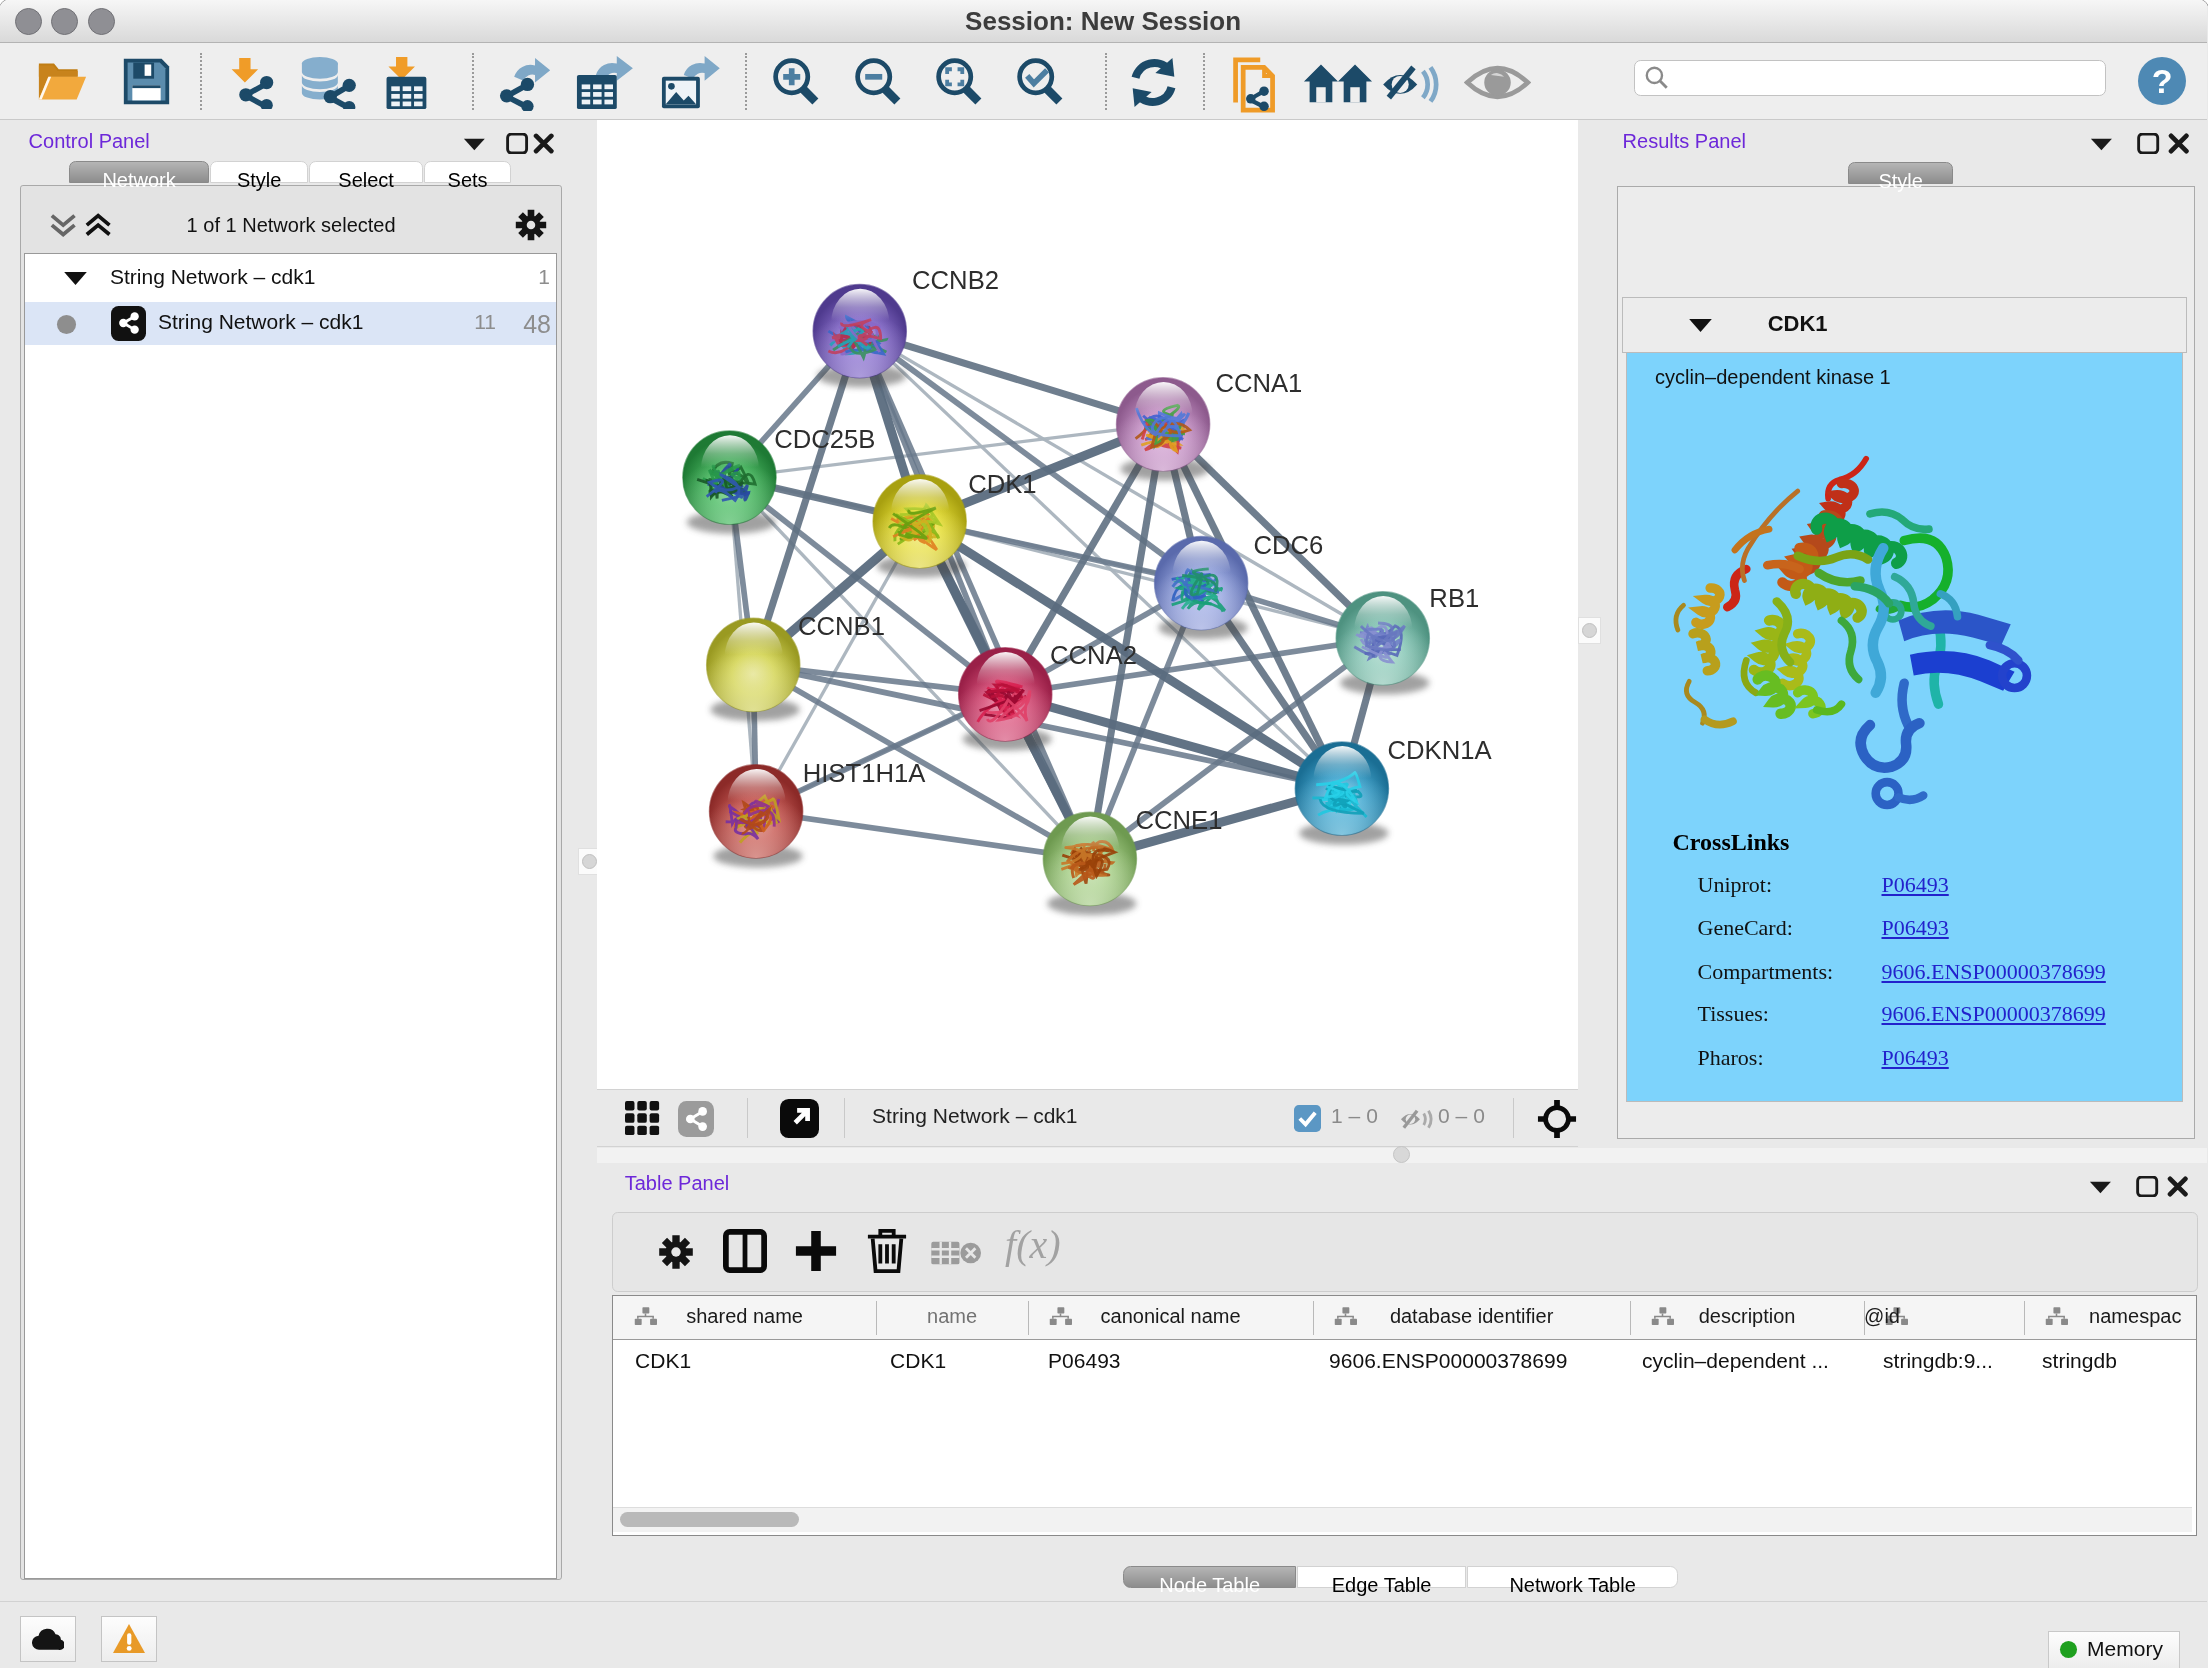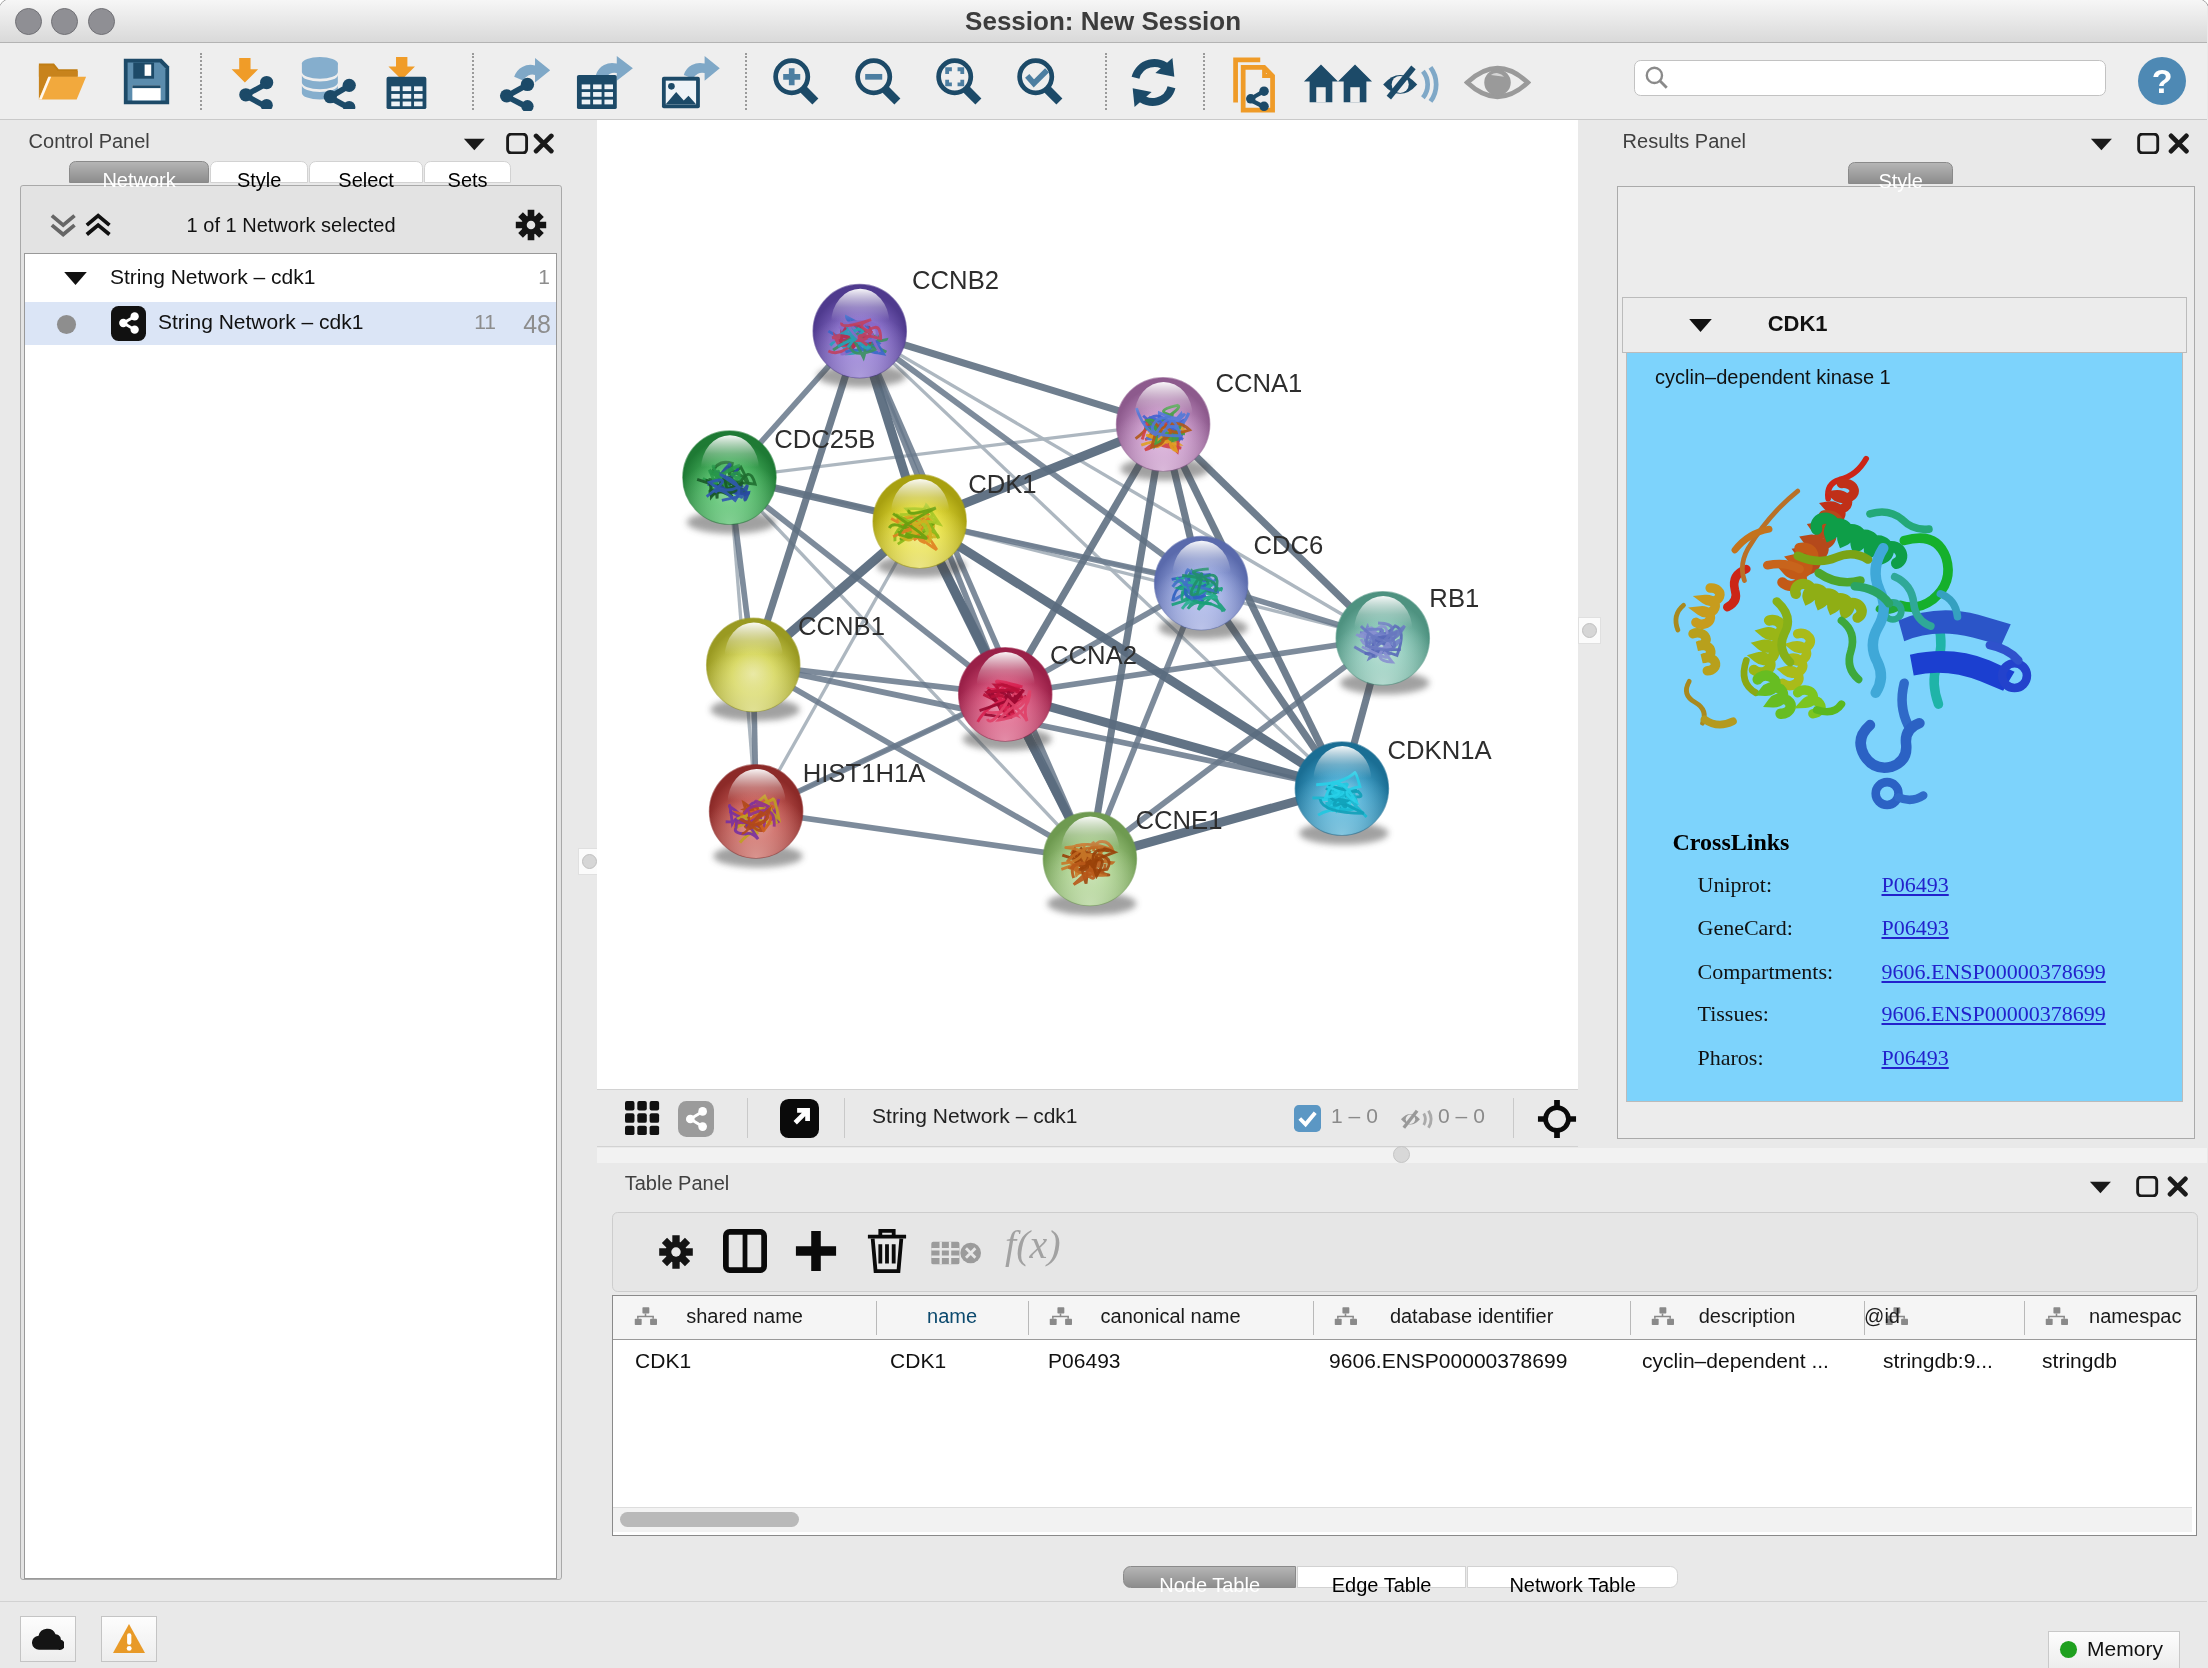--- a/index.html
+++ b/index.html
@@ -6,21 +6,21 @@
 .win{position:absolute;left:-1.9px;top:-1.9px;width:2210px;height:1670px;background:#e9e9e9;border-radius:13.3px 13.3px 0 0;overflow:hidden;border:1.9px solid #909090}
 .abs{position:absolute}
 #titlebar{position:absolute;left:0;top:0;width:2208px;height:43px;background:linear-gradient(#f7f7f7,#d9d9d9);border-bottom:1px solid #b3b3b3}
 .tl{position:absolute;top:8.6px;width:25px;height:25px;border-radius:50%;background:#8f8f94;border:1px solid #717176}
 #titletext{position:absolute;top:6.7px;left:0;width:2208px;text-align:center;font-size:26px;font-weight:bold;color:#3c3c3c}
 #toolbar{position:absolute;left:0;top:44px;width:2208px;height:76px;background:#eeeeee;border-bottom:1px solid #c9c9c9}
 .vsep{position:absolute;top:9.5px;height:57px;width:0;border-left:2.9px dotted #9a9a9a}
 .ticon{position:absolute;top:13.3px}
 #searchbox{position:absolute;left:1635px;top:17px;width:470px;height:34px;background:#fff;border:1.9px solid #c2c2c2;border-radius:6.7px}
 #helpq{position:absolute;left:2139px;top:14.3px;width:48px;height:48px;border-radius:50%;background:#4e89b4;color:#fff;font-size:34px;font-weight:bold;text-align:center;line-height:48px}
-.ptitle{font-size:20px;color:#404040}
+.ptitle{font-size:20px;color:#6d28d9}
 .tabsel{background:linear-gradient(#b5b5b5,#8d8d8d);color:#fff;border:1px solid #8a8a8a}
 .tabun{background:#fff;color:#000;border:1px solid #d2d2d2}
 .tab{position:absolute;top:0;height:22px;line-height:36px;text-align:center;font-size:20px;border-radius:6.7px 6.7px 0 0;box-sizing:border-box;z-index:3}
 .btn{position:absolute;background:#fff;border:1.9px solid #c4c4c4;border-radius:7.6px;font-size:20px;text-align:center;color:#111}
 a.lnk{color:#2222cc;text-decoration:underline}
 </style></head><body>
 <div class="win">
 <div id="titlebar">
  <div class="tl" style="left:16px"></div>
  <div class="tl" style="left:52px"></div>
@@ -816,21 +816,21 @@
             <g fill="#8a8a8a">
               <rect x="11" y="0" width="9" height="8" rx="1"></rect>
               <rect x="1" y="15" width="9" height="8" rx="1"></rect>
               <rect x="21" y="15" width="9" height="8" rx="1"></rect>
             </g>
             <g stroke="#8a8a8a" stroke-width="2" fill="none">
               <path d="M15 8 v4 M5 15 v-3 h20 v3"></path>
             </g>
           </svg>
           <div class="abs" style="left:0px;top:8.6px;width:263px;text-align:center;font-size:20px;color:#1a1a1a">shared name</div>
-          <div class="abs" style="left:263px;top:8.6px;width:152px;text-align:center;font-size:20px;color:#0c4a6e">name</div>
+          <div class="abs" style="left:263px;top:8.6px;width:152px;text-align:center;font-size:20px;color:#737373">name</div>
           <svg class="abs" style="left:436px;top:10.5px" width="23" height="19" viewBox="0 0 30 24">
             <g fill="#8a8a8a">
               <rect x="11" y="0" width="9" height="8" rx="1"></rect>
               <rect x="1" y="15" width="9" height="8" rx="1"></rect>
               <rect x="21" y="15" width="9" height="8" rx="1"></rect>
             </g>
             <g stroke="#8a8a8a" stroke-width="2" fill="none">
               <path d="M15 8 v4 M5 15 v-3 h20 v3"></path>
             </g>
           </svg>

